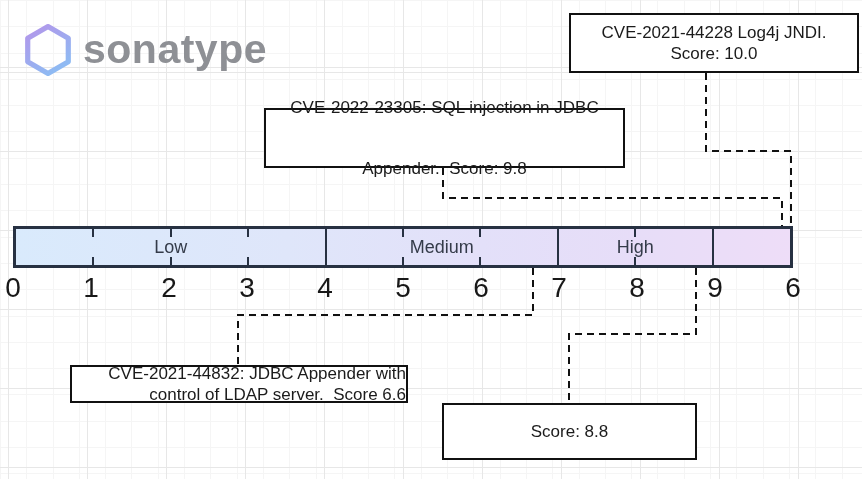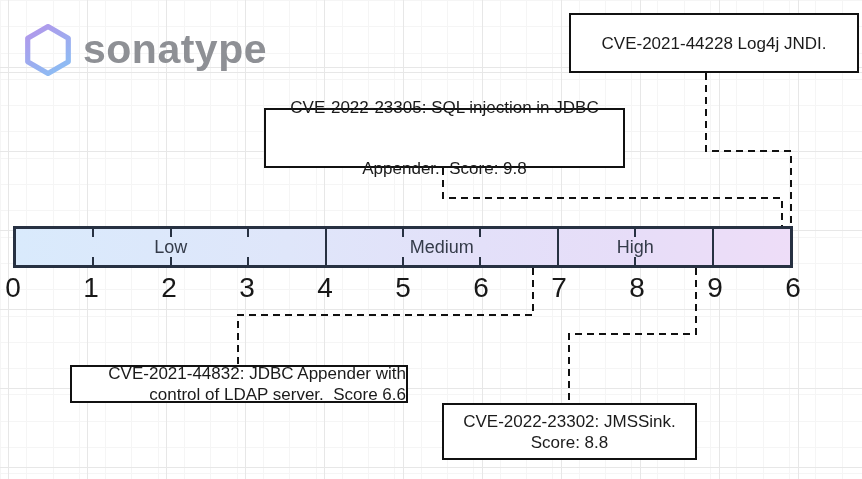--- a/index.html
+++ b/index.html
@@ -115,30 +115,30 @@
 
   <svg class="connectors" width="862" height="479">
     <path d="M706 73 V151 H791 V226"></path>
     <path d="M443 168 V198 H782 V226"></path>
     <path d="M533 268 V315 H238 V365"></path>
     <path d="M696 268 V334 H569 V403"></path>
   </svg>
 
   <div class="callout" id="callout-log4j">
     <div>CVE-2021-44228 Log4j JNDI.</div>
+    <div>Score: 10.0</div>
   </div>
 
   <div class="callout" id="callout-sql-injection">
     <div>CVE-2022-23305: SQL injection in JDBC</div>
     <div>Appender.  Score: 9.8</div>
   </div>
 
   <div class="callout" id="callout-ldap">
     <div>CVE-2021-44832: JDBC Appender with</div>
     <div>control of LDAP server.  Score 6.6</div>
   </div>
 
   <div class="callout" id="callout-jmssink">
-    <div>CVE-2022-23302: JMSSink.</div>
     <div>Score: 8.8</div>
   </div>
 
 </div>
 
 </body></html>

